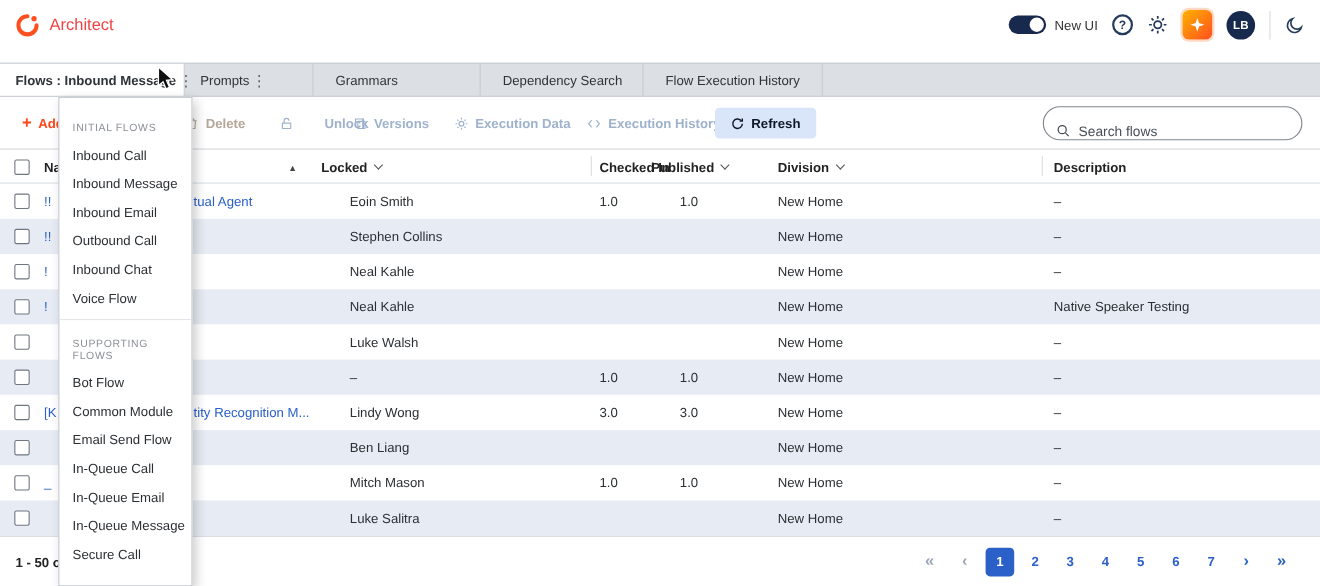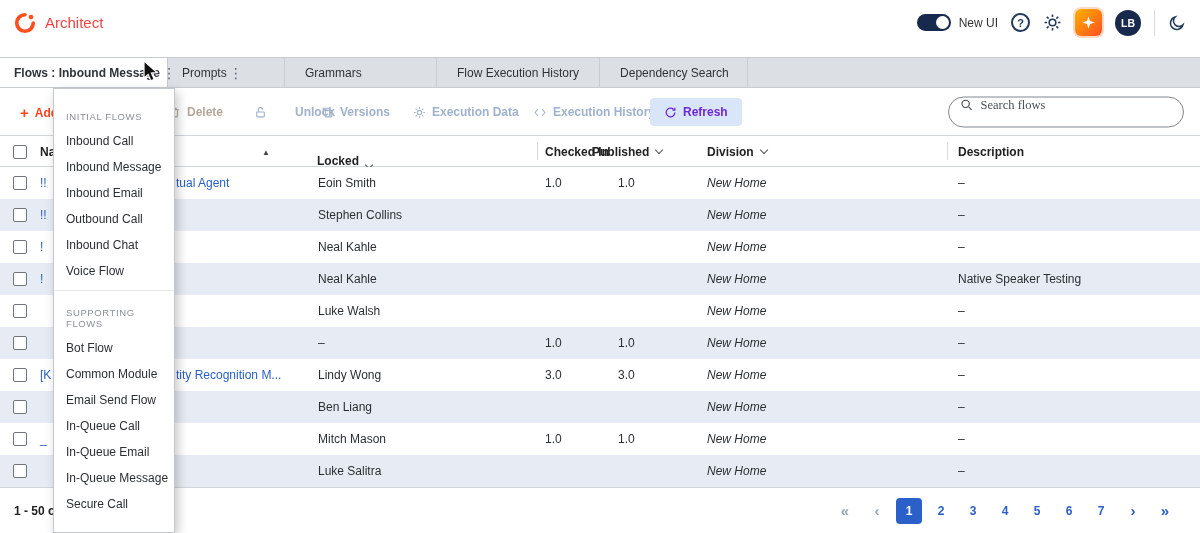--- a/index.html
+++ b/index.html
@@ -44,46 +44,46 @@
   .toolbar { position:absolute; top:89px; left:0; right:0; height:46px; background:#fff; }
   .tb { position:absolute; top:50%; transform:translateY(-50%); display:flex; align-items:center; gap:6px;
         background:none; border:none; font-size:12px; font-weight:bold; cursor:pointer; font-family:inherit; }
   .tb-add { left:20px; color:#ff451a; }
   .tb-add .plus { font-size:15px; font-weight:bold; }
   .tb-delete { left:168px; color:#b4a79a; }
   .tb-unlock { left:254px; color:#9fb2cd;gap:28px; }
   .tb-versions { left:321px; color:#9fb2cd; }
   .tb-execdata { left:413px; color:#9fb2cd; }
   .tb-exechist { left:533px; color:#9fb2cd; }
-  .tb-refresh { left:650px; color:#6d28d9; background:#d9e5f8; padding:7px 14px; border-radius:4px; }
+  .tb-refresh { left:650px; color:#0f172a; background:#d9e5f8; padding:7px 14px; border-radius:4px; }
   .search { position:absolute; right:16px; top:50%; transform:translateY(-50%);
             width:236px; height:31px; border:1px solid #80868e; border-radius:16px;
-            display:flex; align-items:flex-start; padding:0 11px; gap:7px; background:#fff;font-family:Liberation Serif, serif; }
+            display:flex; align-items:flex-end; padding:0 11px; gap:7px; background:#fff; }
   .search input { border:none; outline:none; width:100%; font-family:inherit; font-size:12.5px; color:#333; background:transparent; }
   .search input::placeholder { color:#4a4f55; }
 
   
   .thead { position:absolute; top:135px; left:0; right:0; height:32px; background:#fff;
            border-top:1px solid #d2d6db; border-bottom:1px solid #d2d6db; font-weight:bold; }
   .hcell { position:absolute; top:0; height:32px; display:flex; align-items:center; gap:7px; }
   .chev { width:6px; height:6px; border-right:1.6px solid #555; border-bottom:1.6px solid #555;
           transform:rotate(45deg); margin-top:-4px; cursor:pointer; }
   .sort { position:absolute; left:262px; top:12px; font-size:8px; color:#444; cursor:pointer; }
   .vline { position:absolute; top:6px; bottom:6px; width:1px; background:#d8dce1; }
-  .c-name { left:40px; } .c-locked { left:317px;align-items:flex-end; } .c-checked { left:545px; }
+  .c-name { left:40px; } .c-locked { left:292px; } .c-checked { left:545px; }
   .c-pub { left:592px; } .c-div { left:707px; } .c-desc { left:958px; }
 
   .tbody { position:absolute; top:167px; left:0; right:0; }
   .trow { position:relative; height:32px; background:#fff; }
   .trow.alt { background:#e7ecf4; }
   .cell { position:absolute; top:0; height:32px; display:flex; align-items:center; color:#2b2f33; white-space:nowrap; }
   .cell.link { color:#2a60c8; cursor:pointer; }
   .p-namefrag { left:40px; } .p-namevis { left:176px; }
   .p-locked { left:318px; } .p-checked { left:545px; } .p-pub { left:618px; }
-  .p-div { left:707px;font-style:italic; } .p-desc { left:958px; }
+  .p-div { left:707px; } .p-desc { left:958px; }
   .cb { position:absolute; left:13px; top:9px; width:14px; height:14px;
         border:1.5px solid #6f7680; border-radius:2px; background:#fff; cursor:pointer; }
   .thead .cb { top:9px; }
 
   
   .tfoot { position:absolute; top:487px; left:0; right:0; height:46px; background:#fff; border-top:1px solid #d2d6db; }
   .range { position:absolute; left:14px; top:50%; transform:translateY(-50%); font-weight:bold; color:#222; }
   .pager { position:absolute; right:22px; top:50%; transform:translateY(-50%);
            display:flex; align-items:center; gap:6px; }
   .pg { min-width:26px; height:26px; display:flex; align-items:center; justify-content:center;
@@ -147,25 +147,25 @@
     <span>Flows : Inbound Message</span>
     <span class="kebab">⋮</span>
   </div>
   <div class="tab w-prompts">
     <span>Prompts</span>
     <span class="kebab">⋮</span>
   </div>
   <div class="tab w-grammars">
     <span>Grammars</span>
   </div>
+  <div class="tab w-dep">
+    <span>Dependency Search</span>
+  </div>
   <div class="tab">
     <span>Flow Execution History</span>
-  </div>
-  <div class="tab w-dep">
-    <span>Dependency Search</span>
   </div>
 </div>
 
 <div class="toolbar">
   <button class="tb tb-add">
     <span class="plus">+</span>
     <span>Add</span>
   </button>
   <button class="tb tb-delete">
     <svg width="13" height="13" viewBox="0 0 24 24" fill="none" stroke="currentColor" stroke-width="2">

